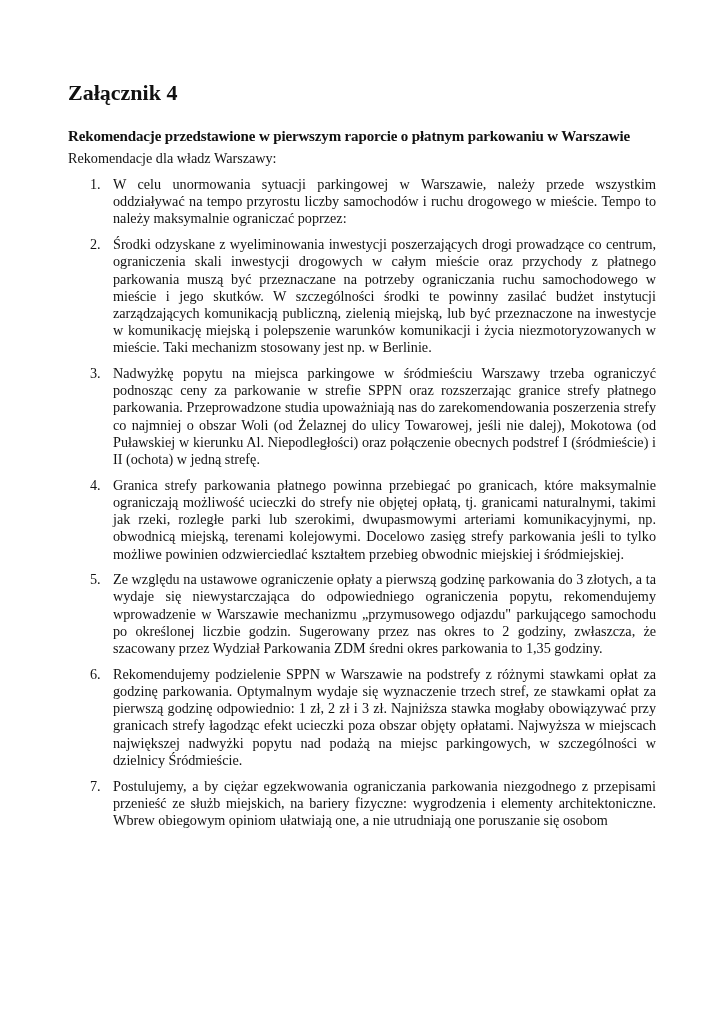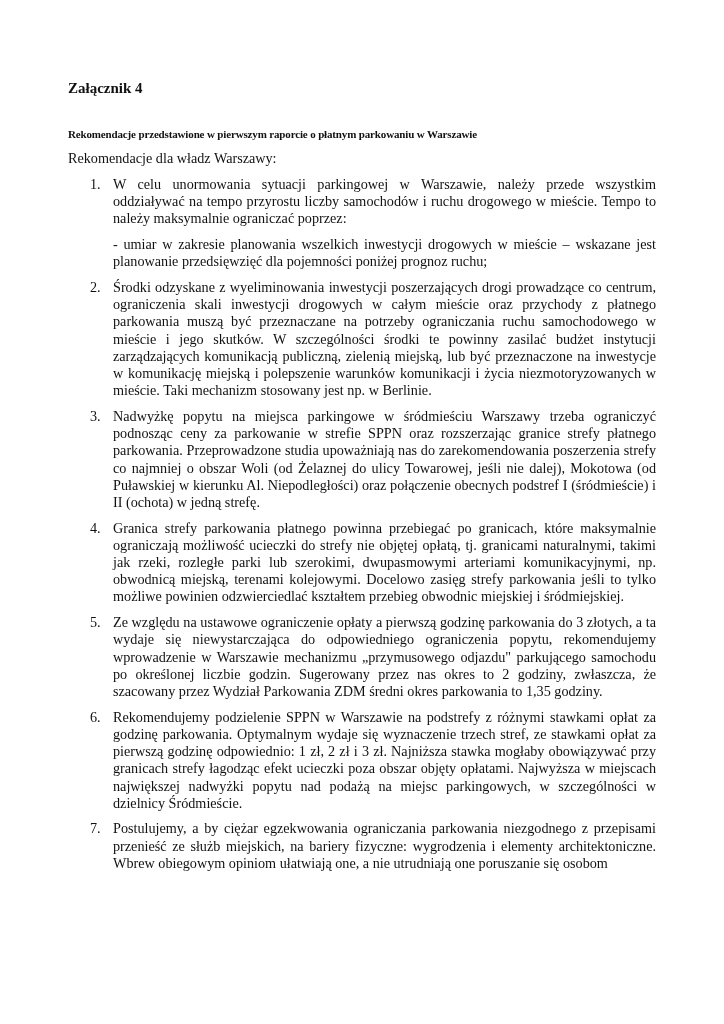--- a/index.html
+++ b/index.html
@@ -1,40 +1,39 @@
 <!DOCTYPE html>
 <html><head>
 <meta charset="utf-8">
 <style>
   html, body { margin:0; padding:0; background:#ffffff; }
   body { width:724px; height:1024px; position:relative; overflow:hidden;
          font-family:"Liberation Serif", serif; color:#111; }
   .page { position:absolute; left:68px; top:0; width:588px; }
-  .title { position:absolute; top:80px; left:0; font-weight:bold; font-size:15px; margin:0; }
-  .subtitle { position:absolute; top:128px; left:0; font-weight:bold; font-size:11px; margin:0; white-space:nowrap; letter-spacing:-0.15px; }
+  .title { position:absolute; top:80px; left:0; font-weight:bold; font-size:22px; margin:0; }
+  .subtitle { position:absolute; top:128px; left:0; font-weight:bold; font-size:15px; margin:0; white-space:nowrap; letter-spacing:-0.15px; }
   .intro { position:absolute; top:150px; left:0; font-size:14.2px; margin:0; }
   .list { position:absolute; top:176px; left:0; width:588px; margin:0; padding:0; list-style:none; }
   .item { position:relative; padding-left:45px; font-size:14.2px; line-height:17.2px; text-align:justify; margin-bottom:8.5px; }
   .num { position:absolute; left:22px; top:0; }
   .para { margin:0; }
   .sub { margin:8.5px 0 0 0; text-align:justify; }
 </style>
 </head>
 <body>
 
 <div class="page">
   <h1 class="title">Załącznik 4</h1>
   <h2 class="subtitle">Rekomendacje przedstawione w pierwszym raporcie o płatnym parkowaniu w Warszawie</h2>
   <p class="intro">Rekomendacje dla władz Warszawy:</p>
 
   <ol class="list">
     <li class="item">
       <span class="num">1.</span>
       <p class="para">W celu unormowania sytuacji parkingowej w Warszawie, należy przede wszystkim oddziaływać na tempo przyrostu liczby samochodów i ruchu drogowego w mieście. Tempo to należy maksymalnie ograniczać poprzez:</p>
-      <p class="sub">- umiar w zakresie planowania wszelkich inwestycji drogowych w mieście – wskazane jest planowanie przedsięwzięć dla pojemności poniżej prognoz ruchu;</p>
     </li>
     <li class="item">
       <span class="num">2.</span>
       <p class="para">Środki odzyskane z wyeliminowania inwestycji poszerzających drogi prowadzące co centrum, ograniczenia skali inwestycji drogowych w całym mieście oraz przychody z płatnego parkowania muszą być przeznaczane na potrzeby ograniczania ruchu samochodowego w mieście i jego skutków. W szczególności środki te powinny zasilać budżet instytucji zarządzających komunikacją publiczną, zielenią miejską, lub być przeznaczone na inwestycje w komunikację miejską i polepszenie warunków komunikacji i życia niezmotoryzowanych w mieście. Taki mechanizm stosowany jest np. w Berlinie.</p>
     </li>
     <li class="item">
       <span class="num">3.</span>
       <p class="para">Nadwyżkę popytu na miejsca parkingowe w śródmieściu Warszawy trzeba ograniczyć podnosząc ceny za parkowanie w strefie SPPN oraz rozszerzając granice strefy płatnego parkowania. Przeprowadzone studia upoważniają nas do zarekomendowania poszerzenia strefy co najmniej o obszar Woli (od Żelaznej do ulicy Towarowej, jeśli nie dalej), Mokotowa (od Puławskiej w kierunku Al. Niepodległości) oraz połączenie obecnych podstref I (śródmieście) i II (ochota) w jedną strefę.</p>
     </li>
     <li class="item">

